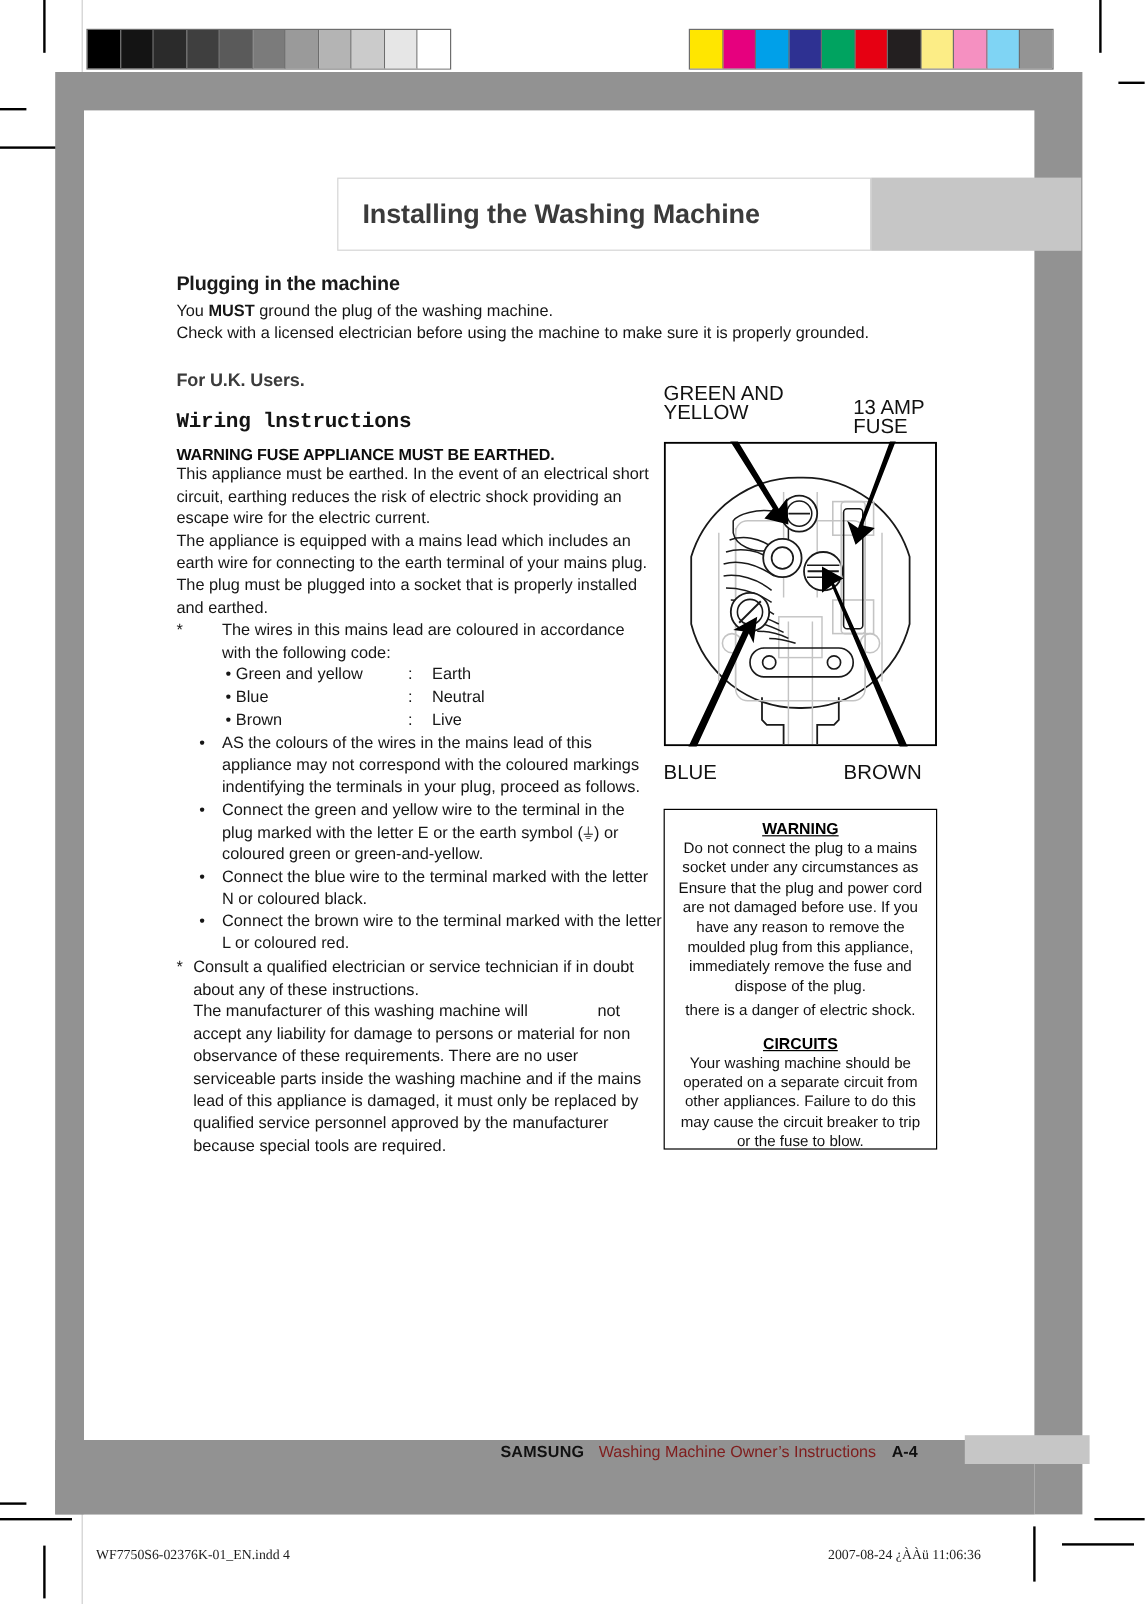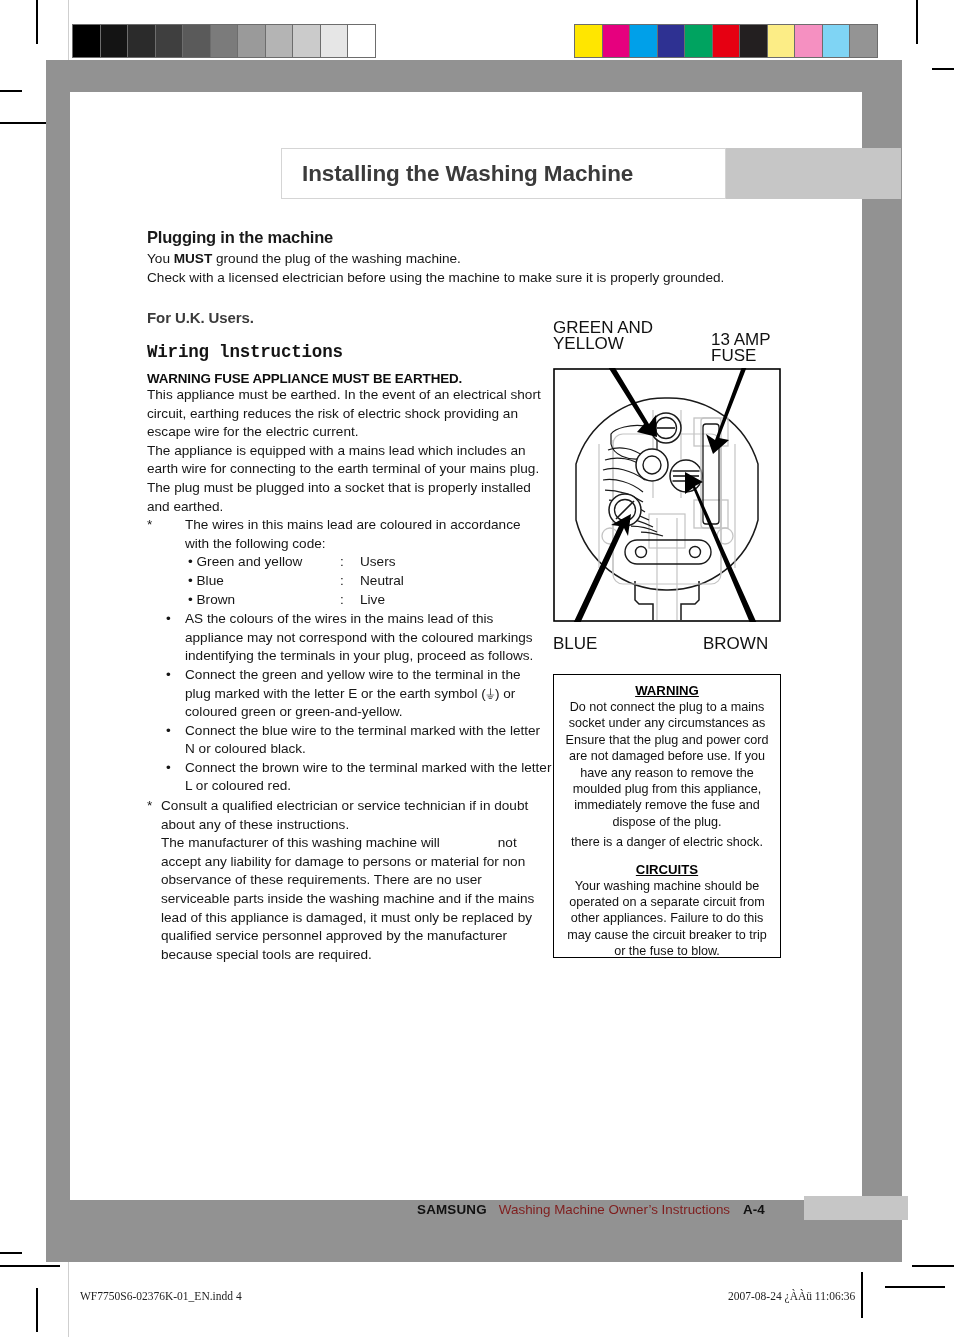--- a/index.html
+++ b/index.html
@@ -206,21 +206,21 @@
     <div class="sw" style="background: rgb(252, 237, 134);"></div>
     <div class="sw" style="background: rgb(245, 144, 193);"></div>
     <div class="sw" style="background: rgb(127, 212, 244);"></div>
     <div class="sw" style="background: rgb(148, 148, 148);"></div>
   </div>
 
 <div class="gray-frame" style="left:46px;top:60px;width:856px;height:1202px;"></div>
 <div class="page-white" style="left:70px;top:92px;width:792px;height:1170px;"></div>
 <div class="gray-frame" style="left:46px;top:1200px;width:816px;height:62px;"></div>
 
-<div class="chapter-bar" style="left:281px;top:148px;width:620px;height:51px;justify-content:flex-end;">
+<div class="chapter-bar" style="left:281px;top:148px;width:620px;height:61px;justify-content:flex-end;">
   <div class="chapter-title-box">
     <span>Installing the Washing Machine</span>
   </div>
   <div class="chapter-tab"></div>
 </div>
 
 <div class="content" style="left:147px;top:228px;width:400px;">
 
   <h2 class="sec-title">Plugging in the machine</h2>
 
@@ -241,21 +241,21 @@
 
   <div class="star-item">
     <span class="mk">*</span>
     <span class="bd">The wires in this mains lead are coloured in accordance with the following code:</span>
   </div>
 
   <div>
     <div class="code-row">
       <span class="nm"><span>•</span> <span>Green and yellow</span></span>
       <span class="cl">:</span>
-      <span>Users</span>
+      <span>Earth</span>
     </div>
     <div class="code-row">
       <span class="nm"><span>•</span> <span>Blue</span></span>
       <span class="cl">:</span>
       <span>Neutral</span>
     </div>
     <div class="code-row">
       <span class="nm"><span>•</span> <span>Brown</span></span>
       <span class="cl">:</span>
       <span>Live</span>
@@ -419,13 +419,13 @@
 </div>
 
 <div class="footer-row" style="left:417px;top:1196px;height:26px;">
   <span class="brand">SAMSUNG</span>
   <span class="ftxt">Washing Machine Owner’s Instructions</span>
   <span class="pno">A-4</span>
 </div>
 <div class="footer-tab" style="left:804px;top:1196px;width:104px;height:24px;"></div>
 
 <div class="printline" style="left:80px;top:1290px;">WF7750S6-02376K-01_EN.indd   4</div>
-<div class="printline" style="left:728px;top:1290px;">2007-08-24   ¿ÀÀü 11:06:36</div>
+<div class="printline" style="left:690px;top:1290px;">2007-08-24   ¿ÀÀü 11:06:36</div>
 
 </body></html>

